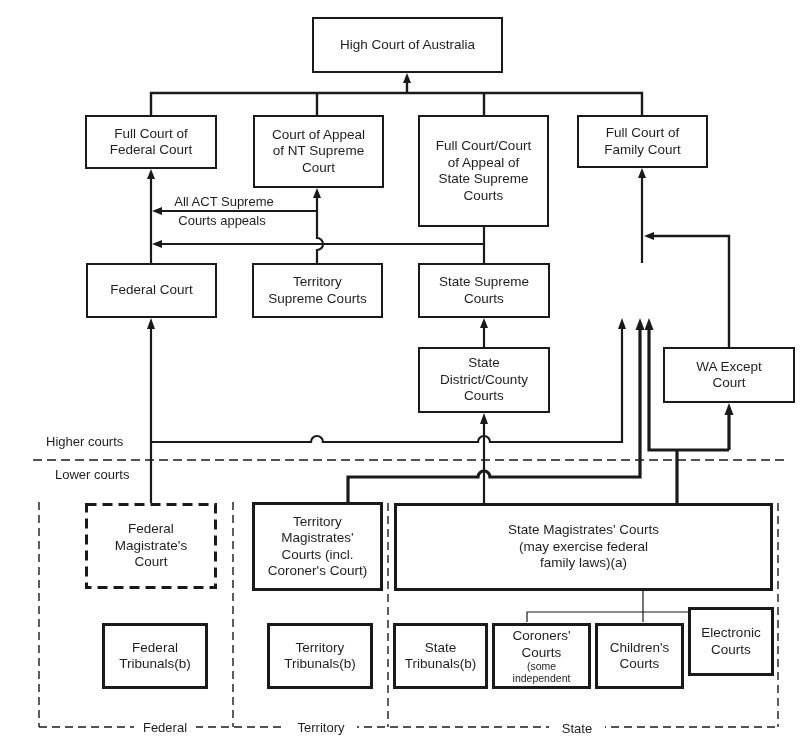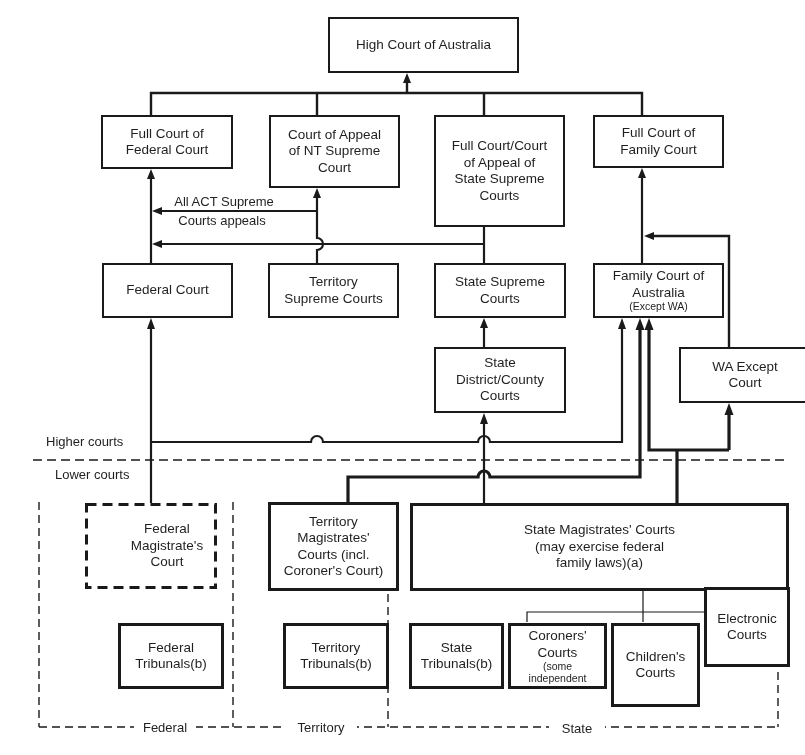--- a/index.html
+++ b/index.html
@@ -9,21 +9,21 @@
   .ln {stroke:#1a1a1a;stroke-width:2.2;fill:none;}
   .ln26{stroke:#1a1a1a;stroke-width:2.4;fill:none;}
   .lnt{stroke:#1a1a1a;stroke-width:3.2;fill:none;}
   .lnn{stroke:#1a1a1a;stroke-width:1.2;fill:none;}
   .hd {fill:#1a1a1a;stroke:none;}
   .d1 {stroke:#1a1a1a;stroke-width:1.5;stroke-dasharray:9 5;fill:none;}
   .d2 {stroke:#1a1a1a;stroke-width:1.4;stroke-dasharray:8 5;fill:none;}
   .dr {stroke:#1a1a1a;stroke-width:3;stroke-dasharray:10 6;fill:#ffffff;}
   .box{position:absolute;box-sizing:border-box;background:#fff;border:2.5px solid #1a1a1a;
        display:flex;flex-direction:column;align-items:center;justify-content:center;
-       text-align:center;white-space:pre-line;font-size:13.5px;line-height:16.5px;color:#1f1f1f;margin-left:16px;}
+       text-align:center;white-space:pre-line;font-size:13.5px;line-height:16.5px;color:#1f1f1f;}
   .bt{border-width:3px;}
   .bd{border:none;background:transparent;}
   .sub{font-size:10.5px;line-height:11.5px;white-space:pre-line;}
   .flabel{position:absolute;font-size:13px;line-height:17px;color:#1f1f1f;
           white-space:pre-line;}
   .ctr{text-align:center;}
   .onLine{background:#fff;padding:0 5px;text-align:center;}
 </style>
 </head>
 <body>
@@ -96,25 +96,20 @@
 State Supreme
 Courts</div>
   <div class="box" style="left:577px;top:115px;width:131px;height:53px">Full Court of
 Family Court</div>
 
   <div class="box" style="left:86px;top:263px;width:131px;height:55px">Federal Court</div>
   <div class="box" style="left:252px;top:263px;width:131px;height:55px">Territory
 Supreme Courts</div>
   <div class="box" style="left:418px;top:263px;width:132px;height:55px">State Supreme
 Courts</div>
-  <div class="box" style="left:577px;top:263px;width:131px;height:55px">
-    <span>Family Court of
-Australia</span>
-    <span class="sub">(Except WA)</span>
-  </div>
 
   <div class="box" style="left:418px;top:347px;width:132px;height:66px">State
 District/County
 Courts</div>
   <div class="box" style="left:663px;top:347px;width:132px;height:56px">WA Except
 Court</div>
 
   <div class="box bd" style="left:85px;top:503px;width:132px;height:86px">Federal
 Magistrate's
 Court</div>
@@ -131,23 +126,23 @@
   <div class="box bt" style="left:267px;top:623px;width:106px;height:66px">Territory
 Tribunals(b)</div>
   <div class="box bt" style="left:393px;top:623px;width:95px;height:66px">State
 Tribunals(b)</div>
   <div class="box bt" style="left:492px;top:623px;width:99px;height:66px">
     <span>Coroners'
 Courts</span>
     <span class="sub">(some
 independent</span>
   </div>
-  <div class="box bt" style="left:595px;top:623px;width:89px;height:84px">Children's
+  <div class="box bt" style="left:595px;top:623px;width:89px;height:66px">Children's
 Courts</div>
-  <div class="box bt" style="left:688px;top:587px;width:86px;height:80px">Electronic
+  <div class="box bt" style="left:688px;top:607px;width:86px;height:69px">Electronic
 Courts</div>
 
   <div class="flabel" style="left:46px;top:433px">Higher courts</div>
   <div class="flabel" style="left:55px;top:466px">Lower courts</div>
   <div class="flabel ctr" style="left:153px;top:193px;width:142px">All ACT Supreme</div>
   <div class="flabel ctr" style="left:157px;top:212px;width:130px">Courts appeals</div>
   <div class="flabel onLine" style="left:134px;top:719px;width:52px">Federal</div>
   <div class="flabel onLine" style="left:285px;top:719px;width:62px">Territory</div>
   <div class="flabel onLine" style="left:549px;top:720px;width:46px">State</div>
 </div>

